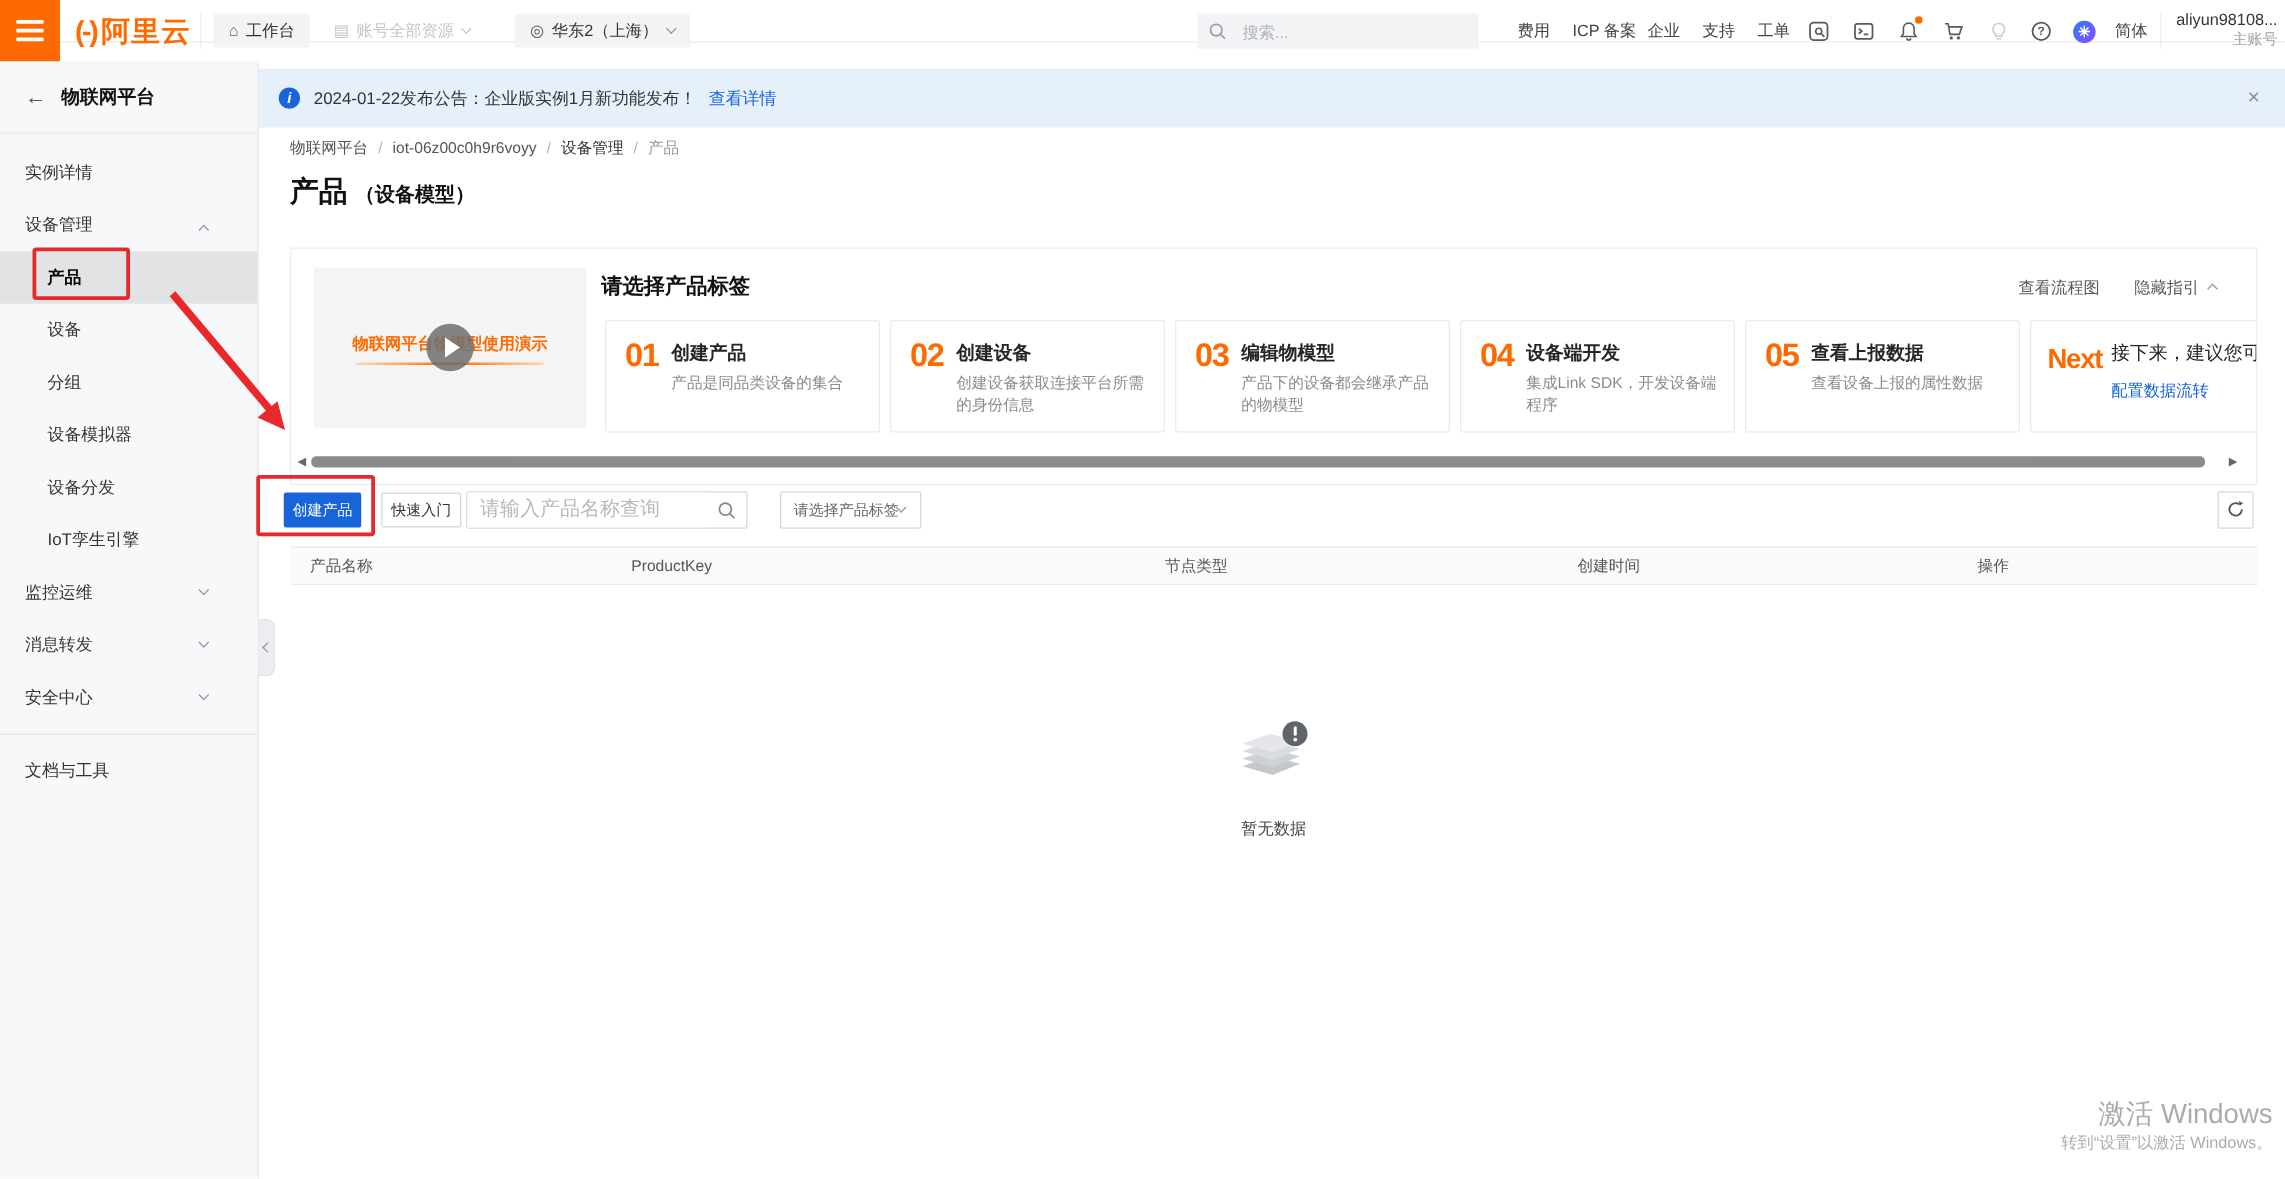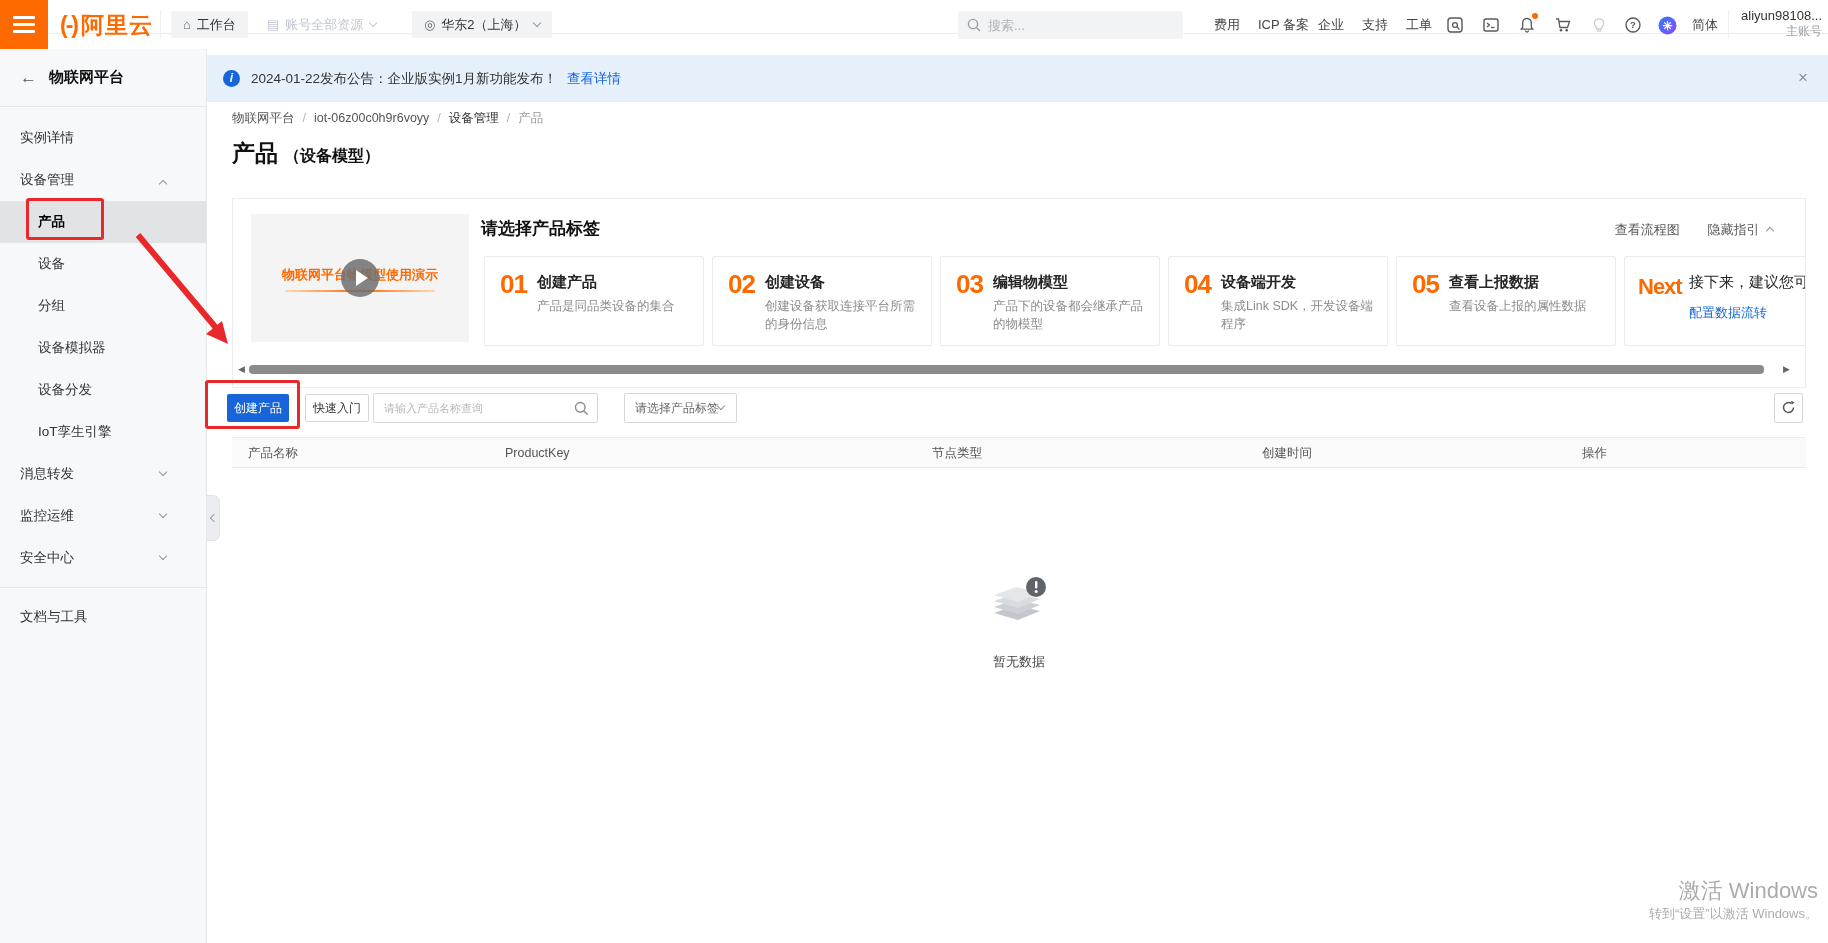--- a/index.html
+++ b/index.html
@@ -10,21 +10,21 @@
   
   .navbar { position:absolute; left:0; top:0; width:1828px; height:34px; background:#fff; border-bottom:1px solid #ececec; z-index:30; }
   .burger { position:absolute; left:0; top:0; width:48px; height:49px; background:#FF6A00; cursor:pointer; }
   .burger span { position:absolute; left:13px; width:22px; height:3px; background:#fff; border-radius:1px; }
   .burger span:nth-child(1){ top:16px; } .burger span:nth-child(2){ top:23px; } .burger span:nth-child(3){ top:30px; }
   .logo { position:absolute; left:60px; top:11px; height:28px; line-height:28px; color:#FF6A00; font-weight:bold; font-size:23px; letter-spacing:1px; white-space:nowrap; }
   .logo .mark { font-weight:900; letter-spacing:-2px; margin-right:4px; }
   .nav-divider { position:absolute; top:10px; width:1px; height:29px; background:#efefef; }
   .nav-chip { position:absolute; top:11px; height:27px; background:#f2f3f5; border-radius:2px; display:flex; align-items:center; padding:0 12px; font-size:13px; color:#333; cursor:pointer; white-space:nowrap; }
   .nav-ghost { position:absolute; top:11px; height:27px; display:flex; align-items:center; font-size:13px; color:#c2c6cd; cursor:pointer; white-space:nowrap; }
-  .nav-search { position:absolute; left:958px; top:11px; width:225px; height:28px; background:#f2f3f5; border-radius:2px; display:flex; align-items:center; padding:0 9px; }
+  .nav-search { position:absolute; left:958px; top:11px; width:225px; height:28px; background:#f2f3f5; border-radius:2px; display:flex; align-items:center; padding:0 9px;justify-content:space-between; }
   .nav-search input { border:none; outline:none; background:transparent; font-size:13px; color:#555; width:180px; font-family:inherit; }
   .nav-search input::placeholder { color:#aeb2b9; }
   .nav-item { position:absolute; top:0; height:49px; line-height:49px; font-size:13px; color:#444; cursor:pointer; white-space:nowrap; }
   .nav-ico { position:absolute; top:16px; width:18px; height:18px; cursor:pointer; }
   .nav-ico svg { display:block; }
   .badge-dot { position:absolute; right:-2px; top:-3px; width:6px; height:6px; border-radius:50%; background:#FF6A00; }
   .account { position:absolute; right:6px; top:7px; width:96px; text-align:right; cursor:pointer; }
   .account .u { font-size:13px; color:#333; line-height:17px; white-space:nowrap; }
   .account .r { font-size:12px; color:#9aa0a6; line-height:15px; }
   .chev { display:inline-block; width:6px; height:6px; border-right:1.4px solid #8f959e; border-bottom:1.4px solid #8f959e; }
@@ -79,21 +79,21 @@
   .step-card.next .step-title { left:64px; font-weight:normal; }
   .step-link { position:absolute; left:64px; top:47px; font-size:13px; color:#1765D8; cursor:pointer; }
   .hscroll-left { position:absolute; left:5px; top:165px; font-size:9px; color:#666; cursor:pointer; }
   .hscroll-right { position:absolute; left:1550px; top:165px; font-size:9px; color:#666; cursor:pointer; }
   .hscroll-thumb { position:absolute; left:16px; top:166px; width:1515px; height:9px; border-radius:4px; background:#8b8b8b; cursor:pointer; }
 
   
   .btn-primary { position:absolute; left:227px; top:394px; width:62px; height:28px; background:#1765D8; color:#fff; font-size:12px; border:none; border-radius:2px; cursor:pointer; font-family:inherit; }
   .btn-default { position:absolute; left:305px; top:394px; width:64px; height:28px; background:#fff; color:#333; font-size:12px; border:1px solid #d7d7d7; border-radius:2px; cursor:pointer; font-family:inherit; }
   .search-box { position:absolute; left:373px; top:393px; width:225px; height:30px; border:1px solid #d7d7d7; border-radius:2px; background:#fff; }
-  .search-box input { width:190px; height:28px; border:none; outline:none; padding-left:10px; font-size:11px; color:#333; font-family:inherit; }
+  .search-box input { width:190px; height:28px; border:none; outline:none; padding-left:10px; font-size:16px; color:#333; font-family:inherit; }
   .search-box input::placeholder { color:#b8b8b8; }
   .search-box .mag { position:absolute; right:8px; top:7px; }
   .tag-select { position:absolute; left:624px; top:393px; width:113px; height:30px; border:1px solid #d7d7d7; border-radius:2px; background:#fff; font-size:12px; color:#666; line-height:28px; padding-left:10px; cursor:pointer; }
   .tag-select .chev { position:absolute; right:12px; top:12px; }
   .refresh-btn { position:absolute; left:1774px; top:393px; width:29px; height:30px; border:1px solid #d7d7d7; border-radius:2px; background:#fff; cursor:pointer; }
 
   
   .table-head { position:absolute; left:232px; top:437px; width:1574px; height:31px; background:#fafafa; border-top:1px solid #ebebeb; border-bottom:1px solid #ebebeb; }
   .th { position:absolute; top:0; height:31px; line-height:31px; font-size:12.5px; color:#555; }
   .empty-wrap { position:absolute; left:232px; top:575px; width:1574px; text-align:center; }
@@ -225,22 +225,22 @@
     </div>
     <div class="side-sep"></div>
     <div class="side-item" style="margin-top:10px;"><span>实例详情</span></div>
     <div class="side-item"><span>设备管理</span><i class="chev up caret"></i></div>
     <div class="side-item child selected"><span>产品</span></div>
     <div class="side-item child"><span>设备</span></div>
     <div class="side-item child"><span>分组</span></div>
     <div class="side-item child"><span>设备模拟器</span></div>
     <div class="side-item child"><span>设备分发</span></div>
     <div class="side-item child"><span>IoT孪生引擎</span></div>
+    <div class="side-item"><span>监控运维</span><i class="chev down caret"></i></div>
     <div class="side-item"><span>消息转发</span><i class="chev down caret"></i></div>
-    <div class="side-item"><span>监控运维</span><i class="chev down caret"></i></div>
     <div class="side-item"><span>安全中心</span><i class="chev down caret"></i></div>
     <div class="side-sep" style="margin-top:8px;"></div>
     <div class="side-item" style="margin-top:8px;"><span>文档与工具</span></div>
   </div>
   <div class="collapse-handle">
       <i class="chev left"></i>
     </div>
 
   <div class="breadcrumb">
     <span>物联网平台</span><span class="sep">/</span><span>iot-06z00c0h9r6voyy</span><span class="sep">/</span><span class="bc3">设备管理</span><span class="sep">/</span><span class="cur">产品</span>

